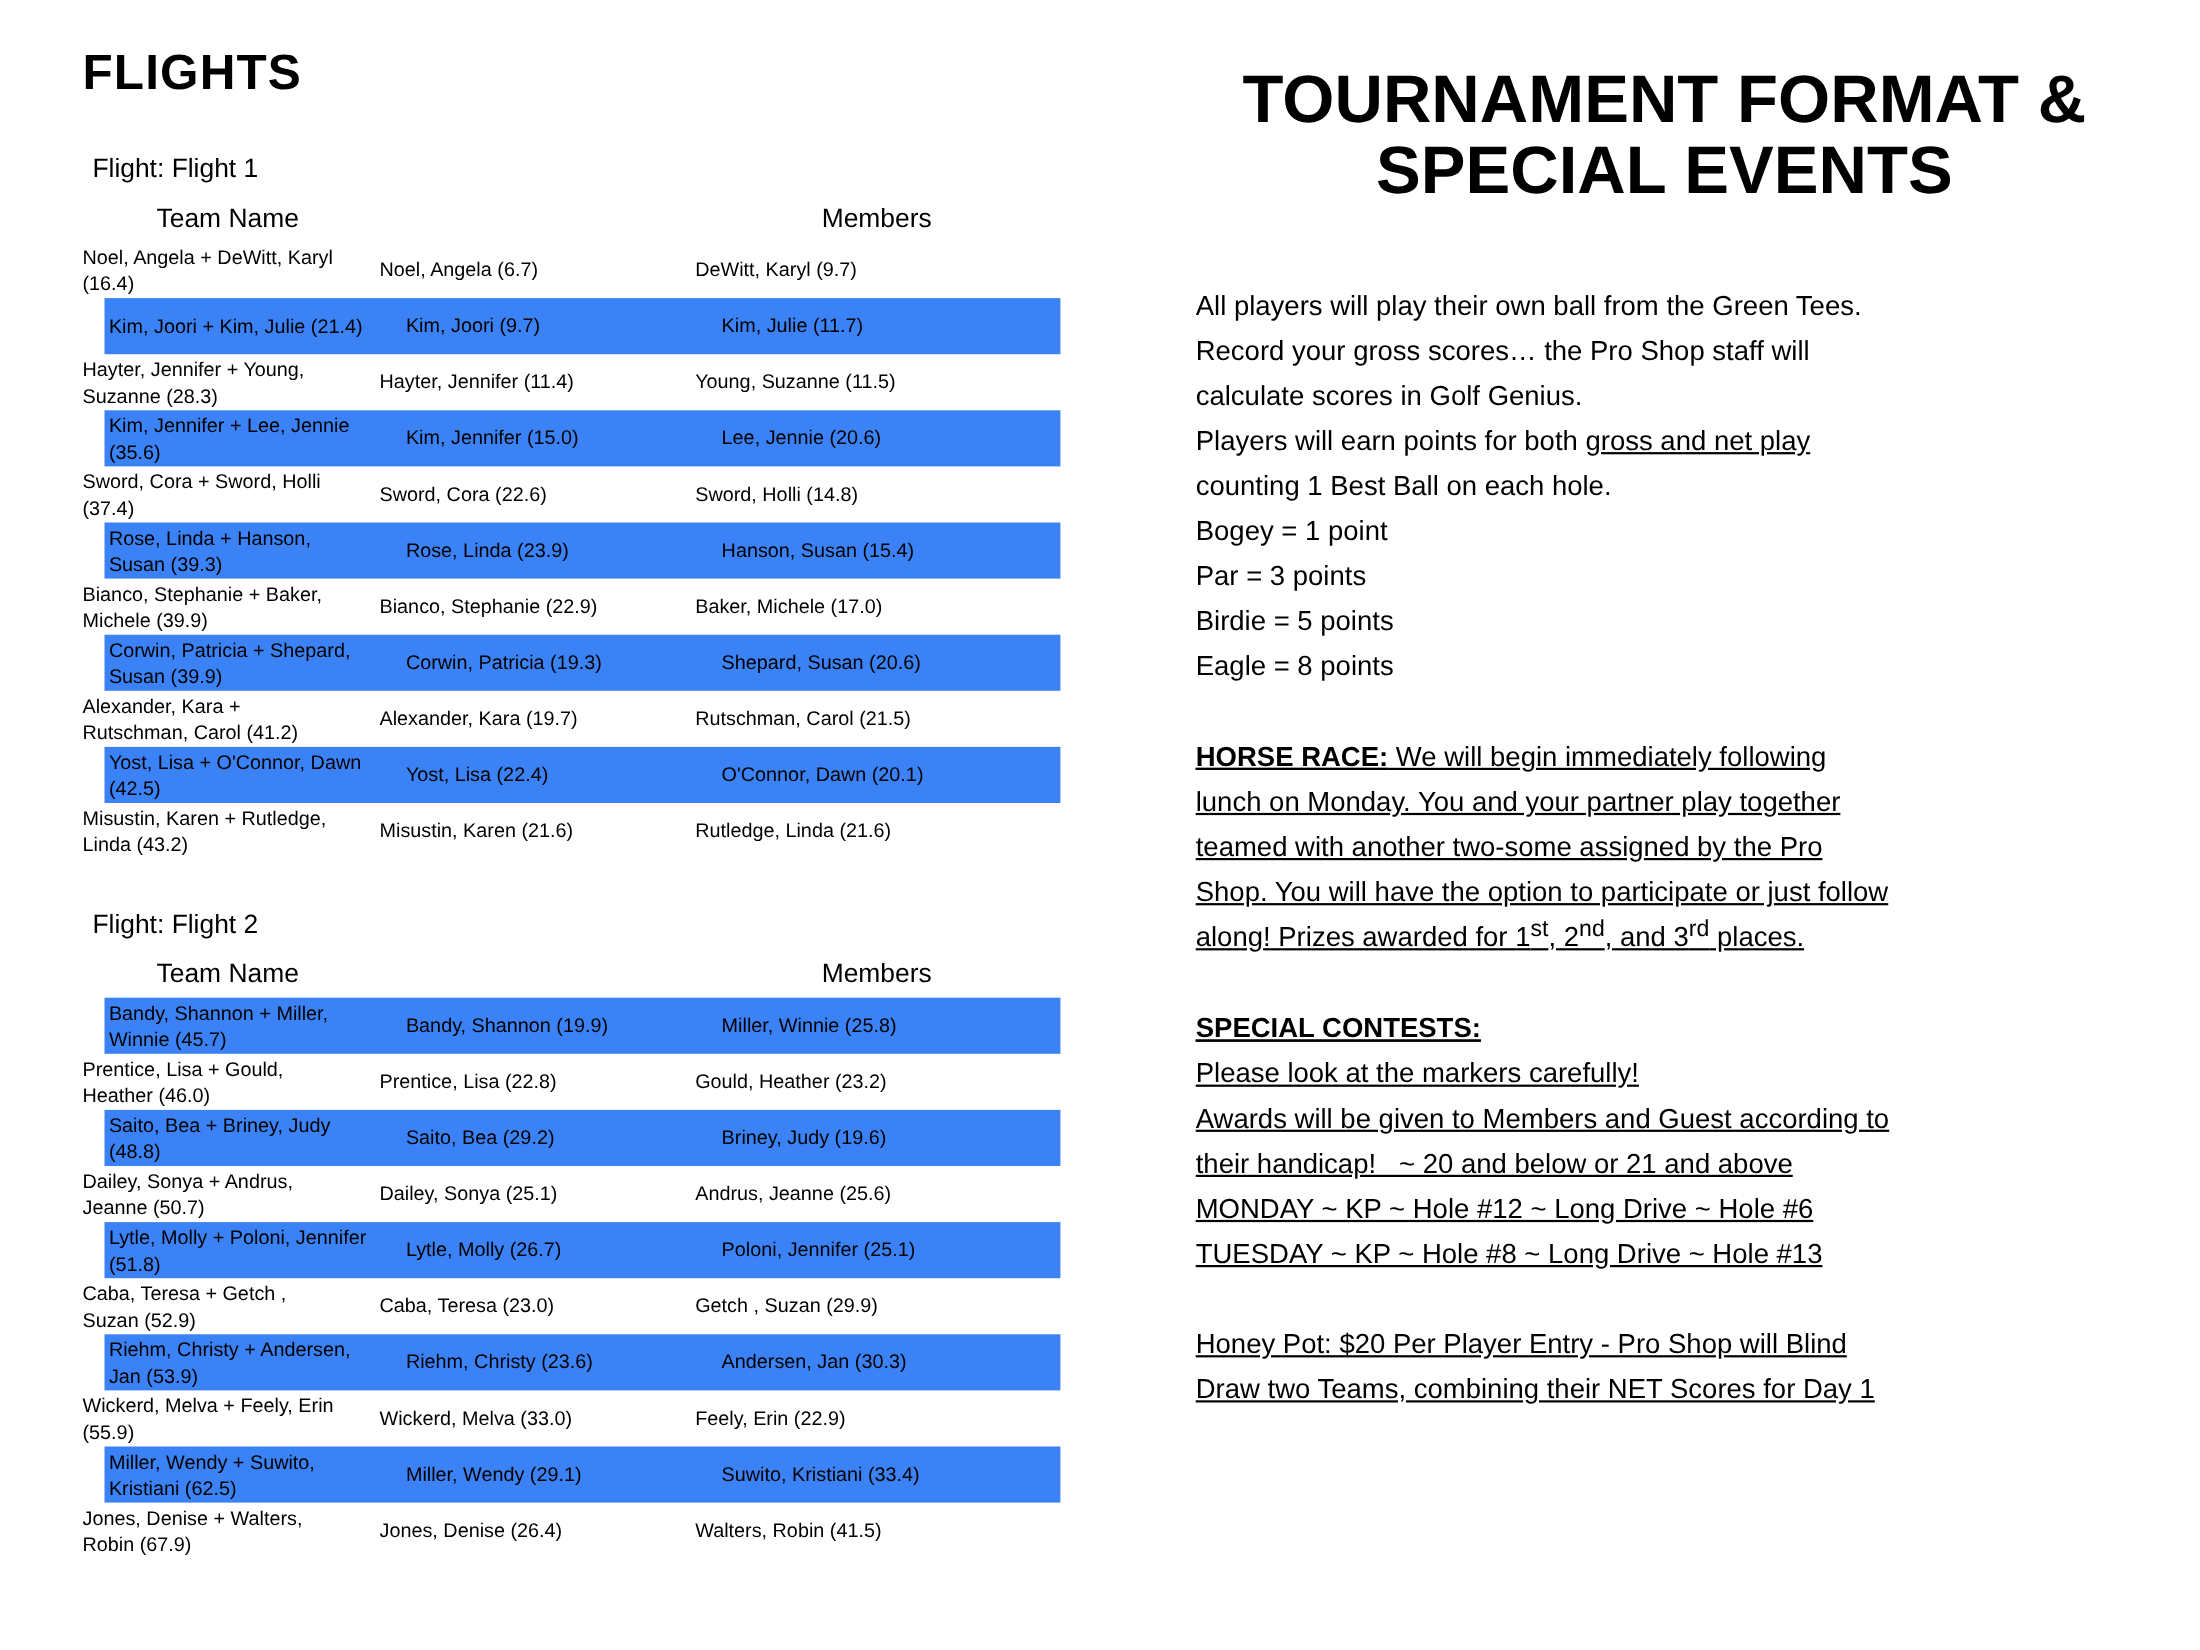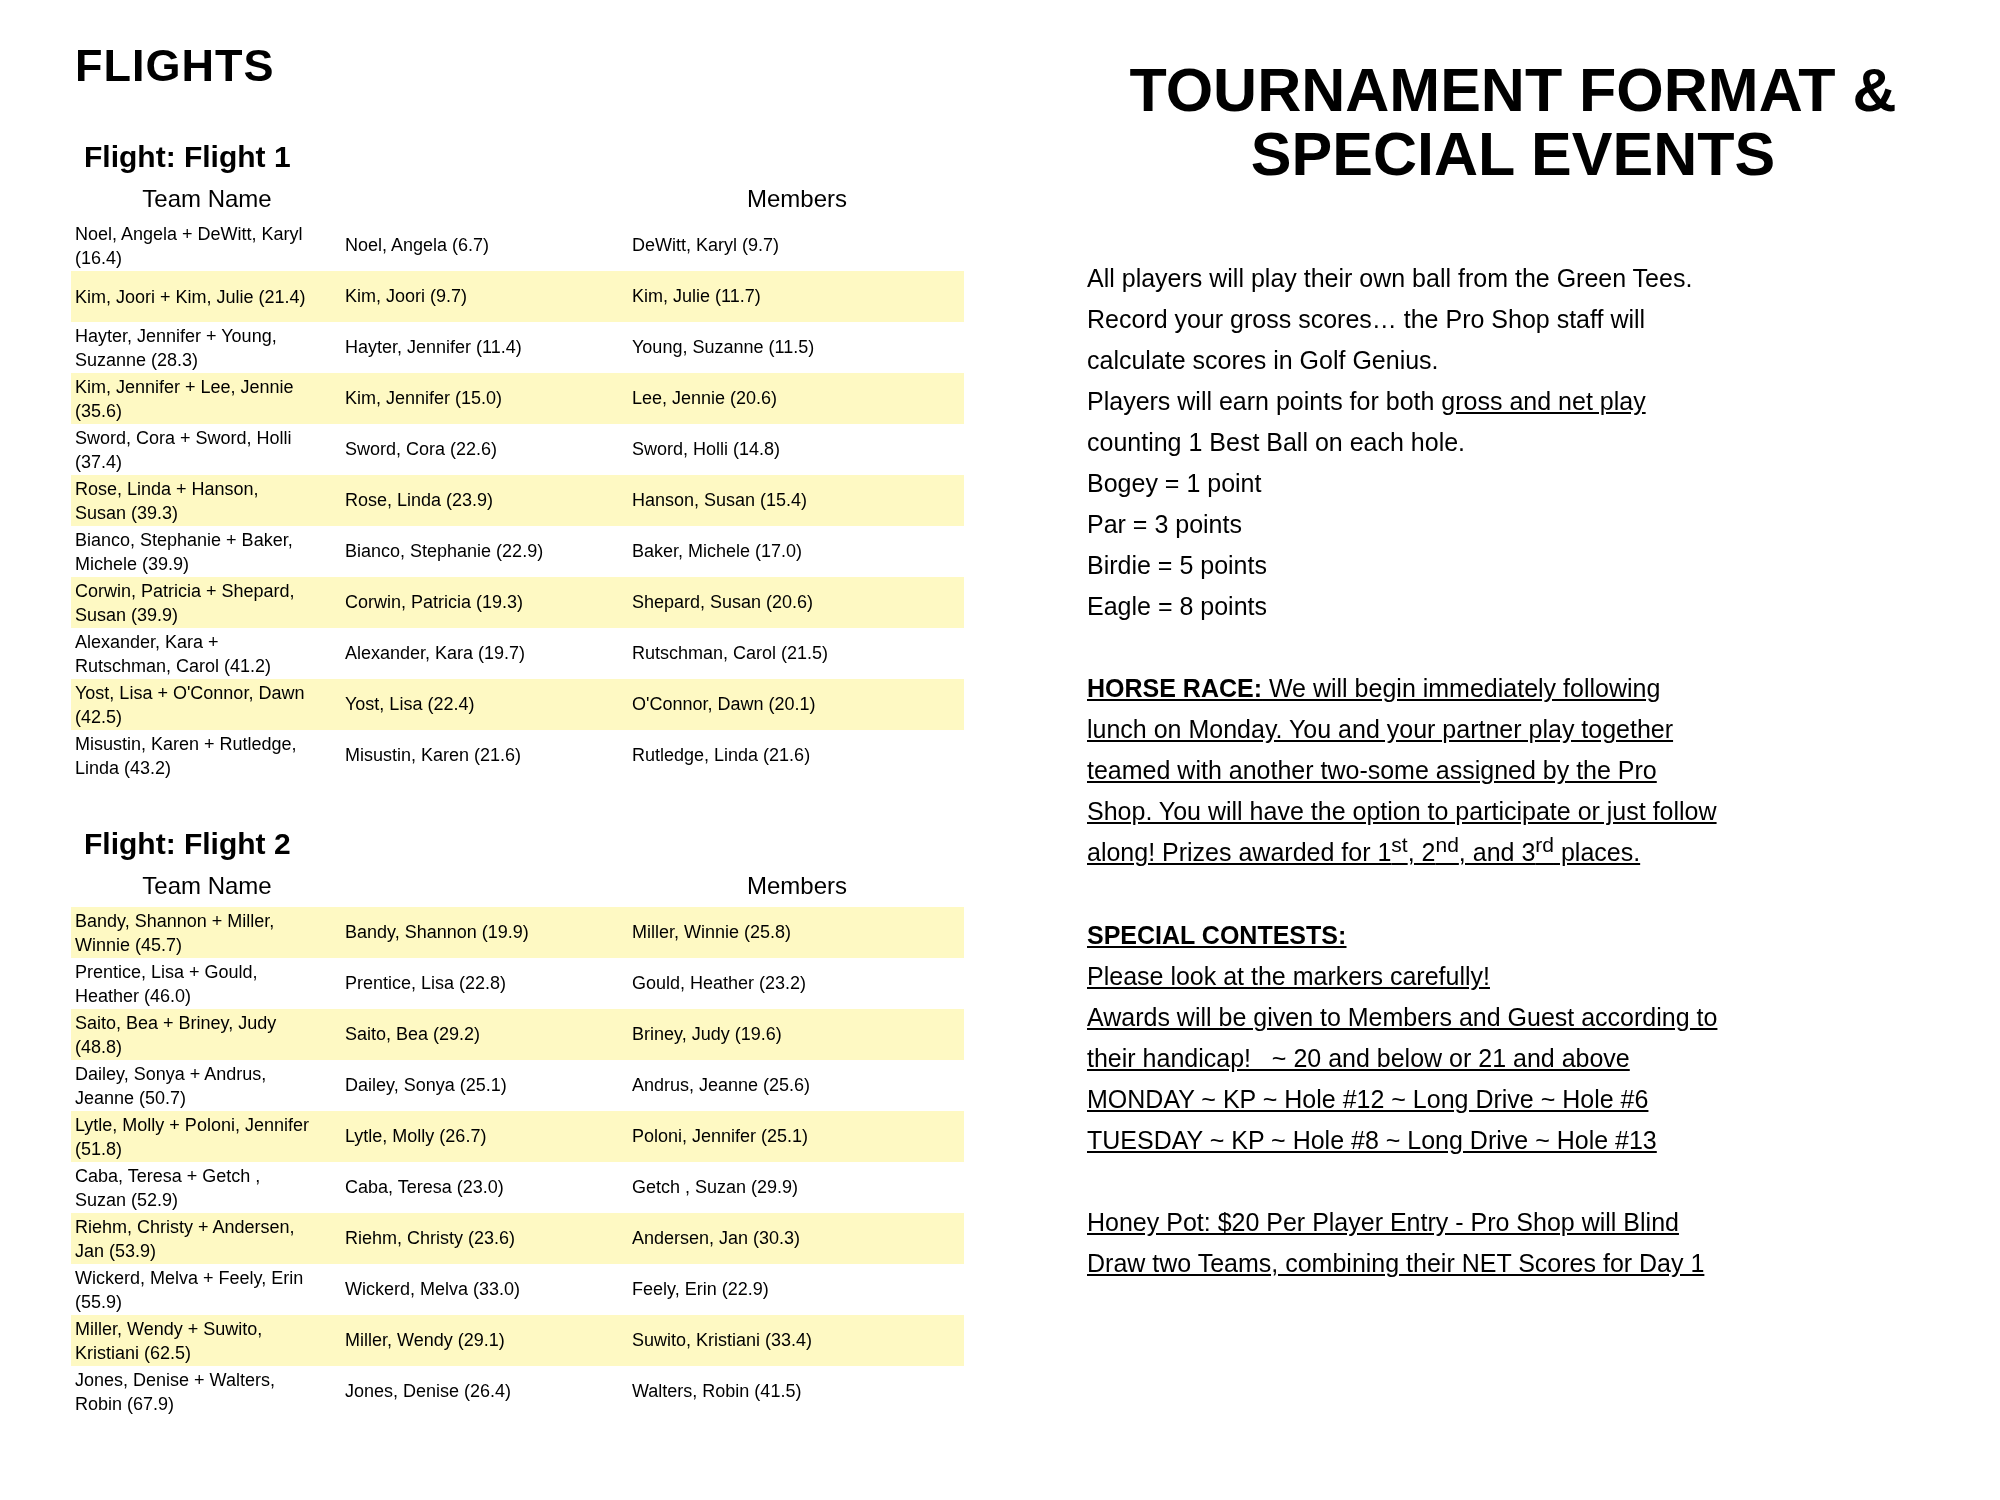--- a/index.html
+++ b/index.html
@@ -17,39 +17,39 @@
   
   .left-col { position: absolute; left: 71px; top: 40px; width: 893px; }
   .flights-title {
     margin: 0 0 0 4px;
     font-size: 45px;
     font-weight: 700;
     letter-spacing: 1px;
   }
   .flight-section { margin-top: 48px; }
   .flight-section + .flight-section { margin-top: 46px; }
-  .flight-label { font-size: 30px; margin-left: 13px; height: 28px; font-weight: bold; }
+  .flight-label { font-size: 24px; margin-left: 13px; height: 28px; }
   .table-header-row {
     display: grid;
     grid-template-columns: 272px 287px 334px;
     margin-top: 16px;
     height: 30px;
     align-items: center;
     font-size: 24px;
   }
   .th-team   { text-align: center; }
   .th-members{ text-align: center; }
   .flight-table { margin-top: 6px; }
   .table-row {
     display: grid;
     grid-template-columns: 272px 287px 334px;
     height: 51px;
     align-items: center;
   }
-  .table-row.shaded { background: #fef9c3; }
+  .table-row.shaded { background: #3b82f6; margin-left: 24px; }
   .cell { font-size: 18px; }
   .cell-team { line-height: 24px; padding-left: 4px; padding-right: 30px; }
   .cell-member { padding-left: 2px; white-space: nowrap; }
 
   
   .right-col { position: absolute; left: 1087px; top: 58px; width: 852px; }
   .format-title {
     margin: 0;
     font-size: 61px;
     line-height: 64px;

